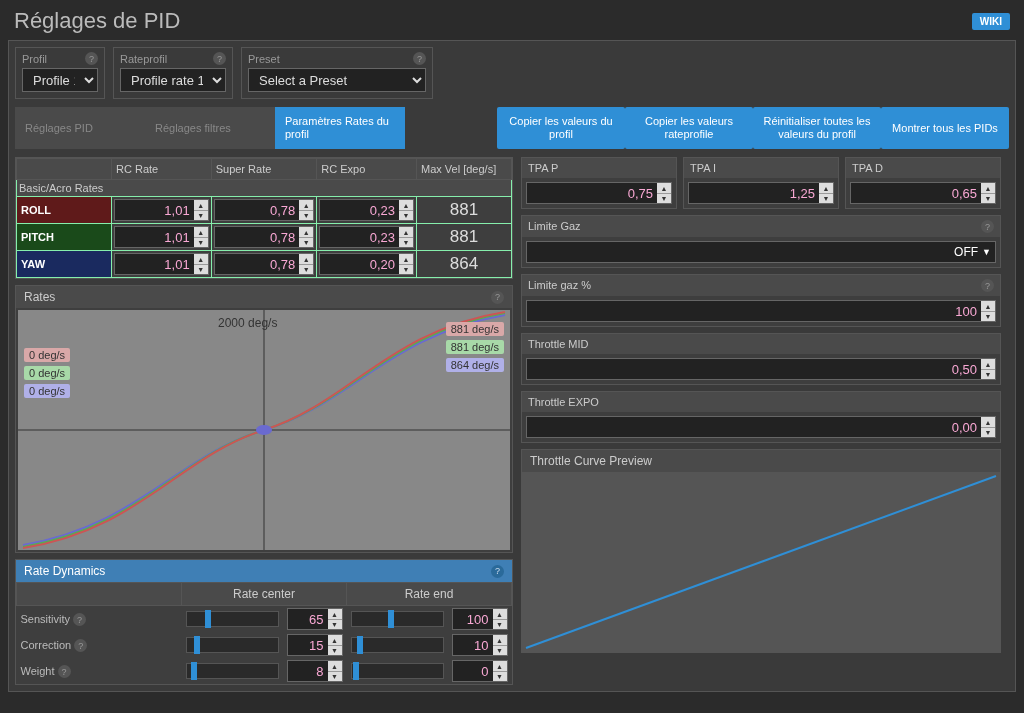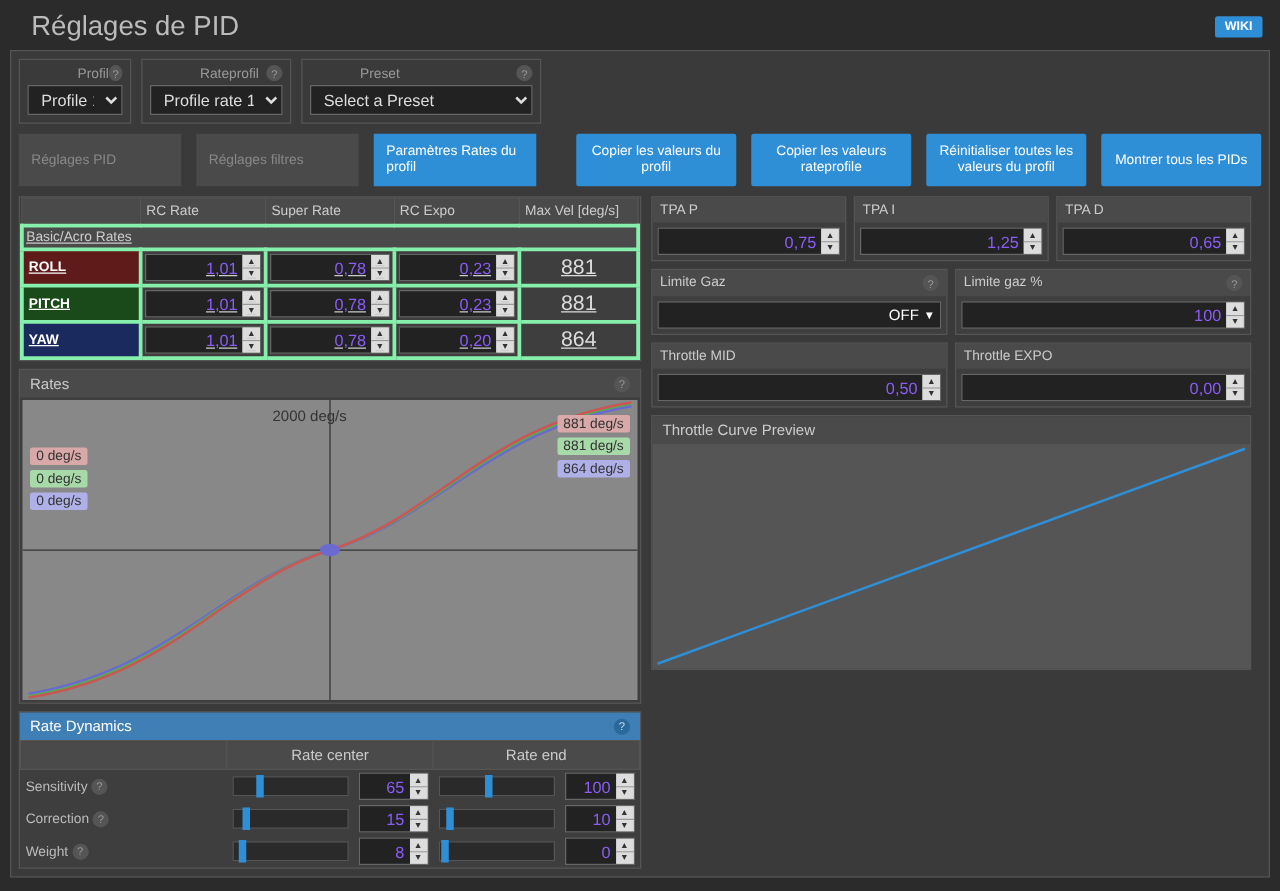--- a/index.html
+++ b/index.html
@@ -9,21 +9,21 @@
     font-family: Arial, sans-serif;
     font-size: 12px;
     width: 1024px;
     height: 713px;
     overflow: hidden;
   }
   .titlebar {
     display: flex;
     justify-content: space-between;
     align-items: center;
-    padding: 8px 14px 6px 25px;
+    padding: 8px 14px 6px 14px;
   }
   .titlebar h1 {
     font-size: 22px;
     font-weight: 300;
     color: #bbb;
   }
   .wiki-btn {
     background: #2f8fd6;
     color: #fff;
     border: none;
@@ -38,41 +38,41 @@
     margin: 0 8px 8px 8px;
     padding: 6px;
     background: #3a3a3a;
   }
   .top-row { display: flex; gap: 8px; margin-bottom: 8px; }
   .field-group {
     border: 1px solid #555;
     padding: 4px 6px 6px 6px;
     background: #3a3a3a;
   }
-  .field-group .label-row { display: flex; justify-content: space-between; align-items: center; font-size: 11px; color: #999; margin-bottom: 3px; margin-left: 40px; }
+  .field-group .label-row { display: flex; justify-content: space-between; align-items: center; font-size: 11px; color: #999; margin-bottom: 3px; }
   .help-icon {
     width: 13px; height: 13px; border-radius: 50%;
     background: #555; color: #999; font-size: 9px;
     display: inline-flex; align-items: center; justify-content: center;
     cursor: pointer;
   }
   select, .select-like {
     background: #222;
     color: #ddd;
     border: 1px solid #666;
     padding: 3px 6px;
     font-size: 13px;
     width: 100%;
     height: 24px;
   }
   .profile-group { width: 90px; }
   .rateprofile-group { width: 120px; }
   .preset-group { width: 192px; }
 
-  .tabs-row { display: flex; gap: 12px; align-items: stretch; margin-bottom: 8px; }
+  .tabs-row { display: flex; gap: 0; align-items: stretch; margin-bottom: 8px; }
   .tab {
     background: #4a4a4a;
     color: #888;
     padding: 8px 10px;
     font-size: 11px;
     cursor: pointer;
     border: none;
     width: 130px;
     text-align: left;
     line-height: 1.2;
@@ -116,22 +116,21 @@
     background: #4a4a4a;
     color: #ccc;
     font-weight: normal;
     font-size: 11px;
     padding: 4px;
     text-align: left;
     border: 1px solid #555;
   }
   table.rates-table td {
     padding: 2px;
-    border: 3px solid #86efac;
-    text-decoration: underline;
+    border: 1px solid #86efac;
   }
   table.rates-table td.axis-label {
     color: #fff;
     font-weight: bold;
     font-size: 11px;
     padding-left: 4px;
     width: 95px;
   }
   .axis-roll { background: #5f1a1a; }
   .axis-pitch { background: #1a4a1a; }
@@ -147,21 +146,21 @@
   .num-input {
     display: flex;
     background: #222;
     border: 1px solid #666;
     height: 22px;
   }
   .num-input input {
     flex: 1;
     background: transparent;
     border: none;
-    color: #8b5cf6;
+    color: #f9a8d4;
     text-align: right;
     padding: 0 4px;
     font-size: 13px;
     width: 40px;
   }
   .num-input .spinners {
     width: 14px;
     display: flex;
     flex-direction: column;
     background: #ccc;
@@ -243,21 +242,21 @@
   .tpa-cell .hdr {
     background: #4a4a4a;
     color: #ccc;
     font-size: 11px;
     padding: 4px 6px;
     display: flex;
     justify-content: space-between;
   }
   .tpa-cell .val { padding: 4px; }
 
-  .two-col { display: flex; gap: 6px; }
+  .two-col { display: flex; gap: 6px; flex-direction: column; }
   .two-col > div { flex: 1; }
 
   .throttle-preview {
     height: 180px;
     background: #555;
     position: relative;
   }
   .throttle-preview svg { width: 100%; height: 100%; }
 
   .sel-off {

